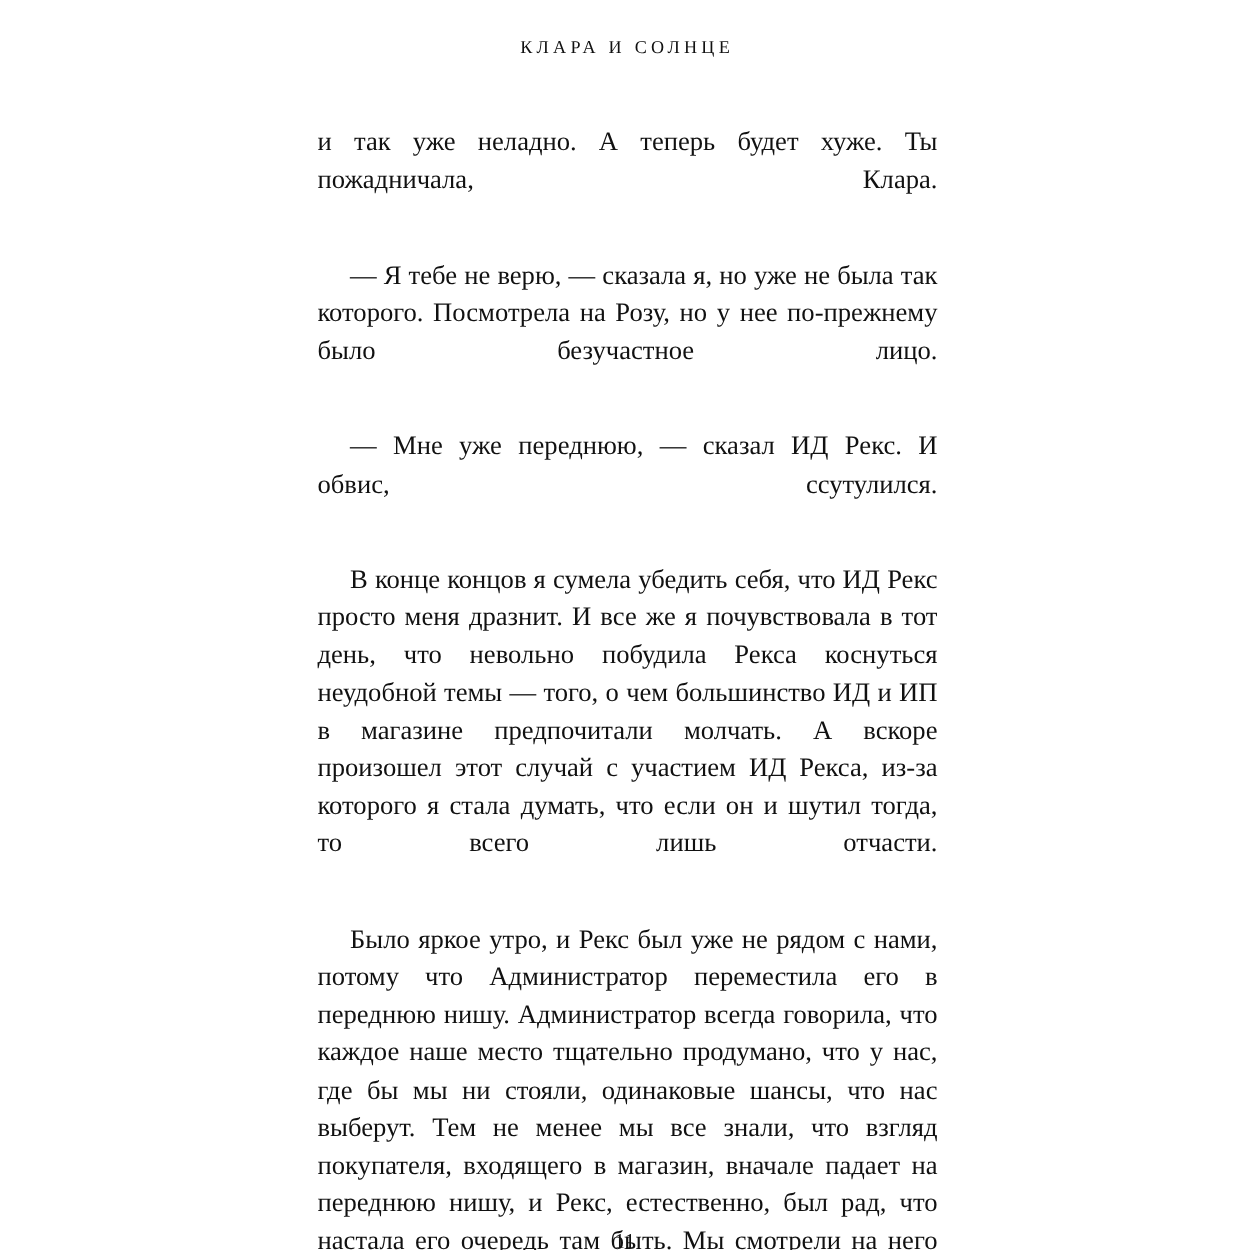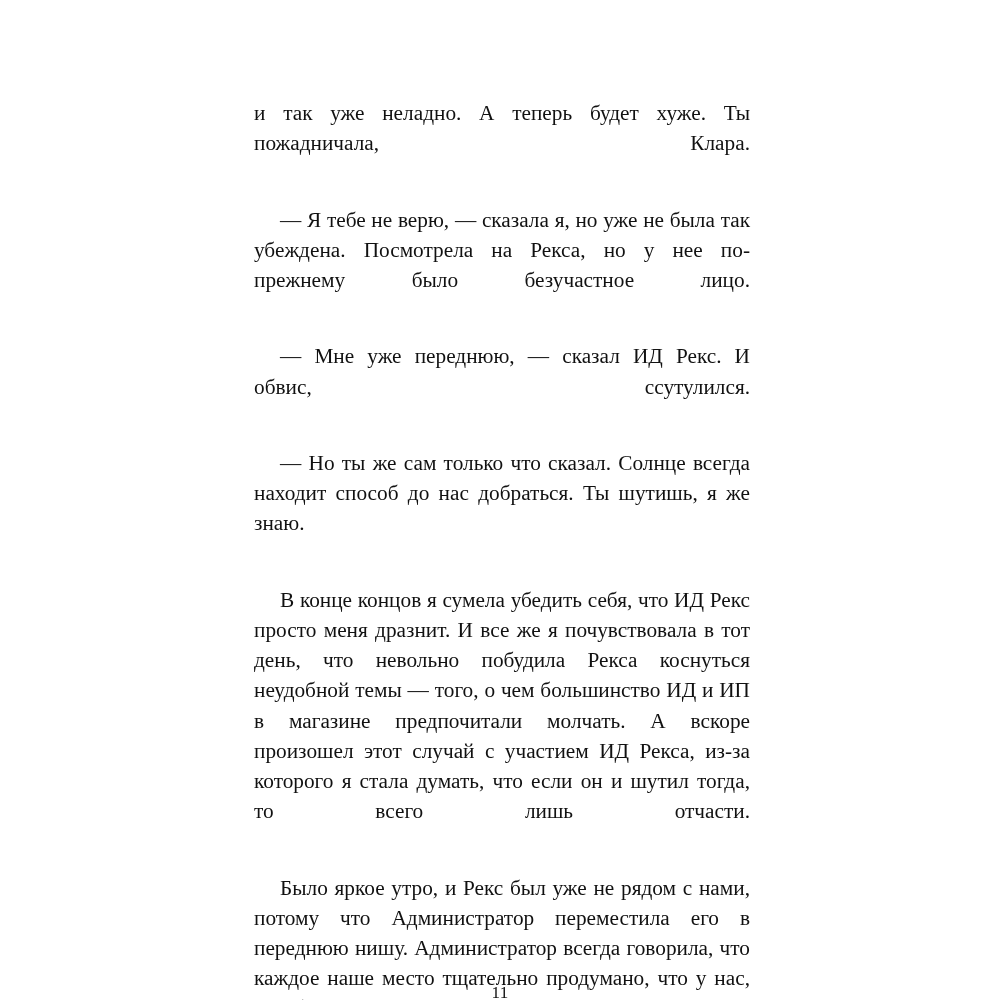--- a/index.html
+++ b/index.html
@@ -86,30 +86,30 @@
     color: #111111;
     letter-spacing: 0.4px;
     margin-top: 20px;
   }
 </style>
 </head>
 <body>
 
 <div class="page">
 
+  <div class="running-header">Клара и Солнце</div>
 
   <div class="text-block">
 
     <p class="para continuation">и так уже неладно. А теперь будет хуже. Ты пожадничала, Клара.</p>
 
-    <p class="para">— Я тебе не верю, — сказала я, но уже не была так убеждена. Посмотрела на Рекса, но у нее по-прежнему было безучастное лицо.</p>
+    <p class="para">— Я тебе не верю, — сказала я, но уже не была так которого. Посмотрела на Розу, но у нее по-прежнему было безучастное лицо.</p>
 
     <p class="para">— Мне уже переднюю, — сказал ИД Рекс. И обвис, ссутулился.</p>
 
-    <p class="para">— Но ты же сам только что сказал. Солнце всегда находит способ до нас добраться. Ты шутишь, я же знаю.</p>
 
     <p class="para">В конце концов я сумела убедить себя, что ИД Рекс просто меня дразнит. И все же я почувствовала в тот день, что невольно побудила Рекса коснуться неудобной темы — того, о чем большинство ИД и ИП в магазине предпочитали молчать. А вскоре произошел этот случай с участием ИД Рекса, из-за которого я стала думать, что если он и шутил тогда, то всего лишь отчасти.</p>
 
     <p class="para">Было яркое утро, и Рекс был уже не рядом с нами, потому что Администратор переместила его в переднюю нишу. Администратор всегда говорила, что каждое наше место тщательно продумано, что у нас, где бы мы ни стояли, одинаковые шансы, что нас выберут. Тем не менее мы все знали, что взгляд покупателя, входящего в магазин, вначале падает на переднюю нишу, и Рекс, естественно, был рад, что настала его очередь там быть. Мы смотрели на него из середины зала — он стоял, приподняв подбородок, весь внутри Солнечной фигуры, и Роза наклонилась ко мне со словами:</p>
 
   </div>
 
   <div class="folio">11</div>
 
 </div>

